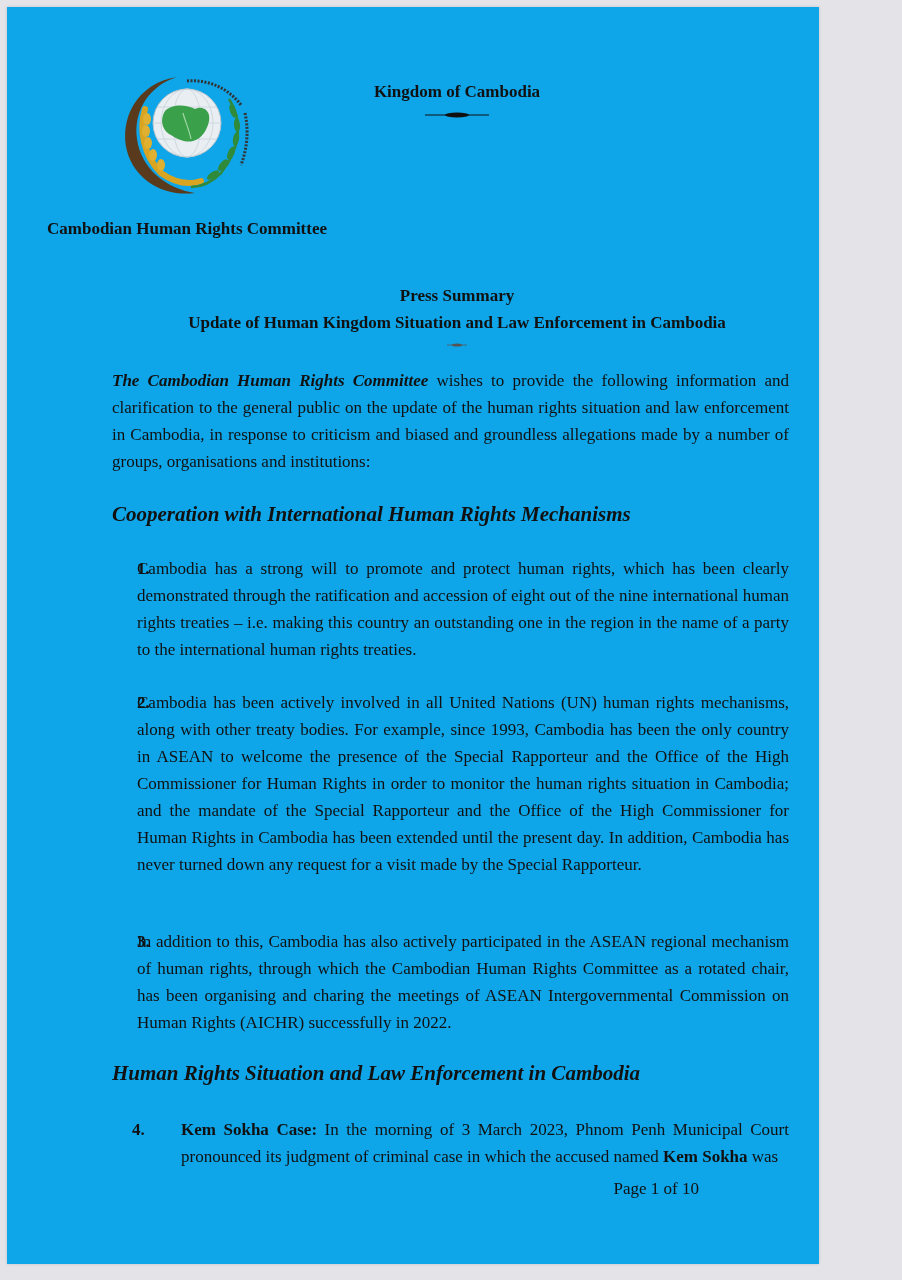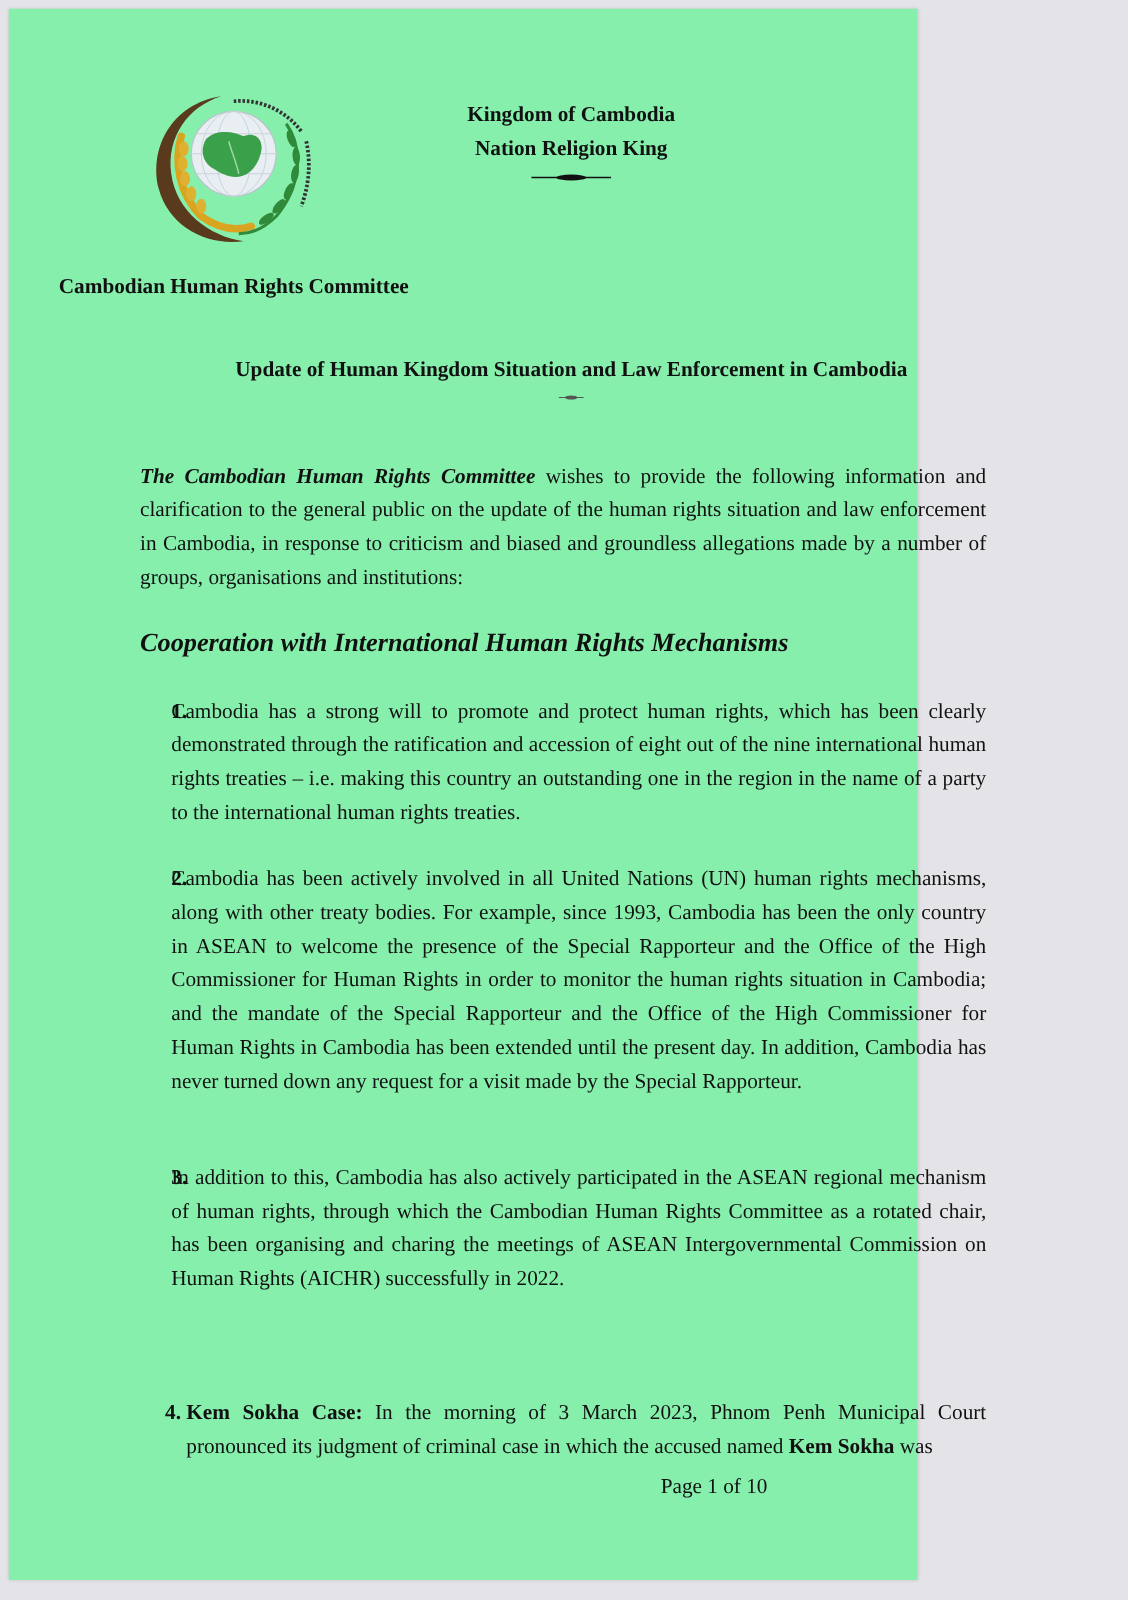--- a/index.html
+++ b/index.html
@@ -4,22 +4,22 @@
 <style>
   html, body { margin: 0; padding: 0; }
   body {
     width: 902px; height: 1280px; overflow: hidden;
     background: #e4e4e8;
     font-family: "Liberation Serif", "DejaVu Serif", serif;
     color: #111;
   }
   .sheet {
     position: absolute; left: 7px; top: 7px;
-    width: 727px; height: 1257px;
-    background: #86efac;
+    width: 812px; height: 1257px;
+    background: #0ea5e9;
     box-shadow: 0 0 3px rgba(0,0,0,0.15);
   }
   .abs { position: absolute; }
   .logo { left: 110px; top: 62px; width: 140px; height: 130px; }
   .header-center {
     left: 340px; width: 220px; top: 71px; text-align: center;
     font-weight: bold; font-size: 17px; line-height: 27px;
   }
   .ornament { display: block; margin: 6px auto 0; }
   .org-name {
@@ -42,21 +42,21 @@
   .sh2 { left: 105px; top: 1054px; }
   .item { left: 130px; width: 652px; }
   .item .num {
     position: absolute; left: 0; top: 0; font-weight: bold; width: 28px;
   }
   .item .txt { }
   .it1 { top: 548px; }
   .it2 { top: 682px; }
   .it3 { top: 921px; }
   .it4 { top: 1109px; left: 125px; width: 657px; }
-  .it4 .txt { margin-left: 17px; }
+  .it4 .txt { margin-left: 49px; }
   .page-num { right: 120px; top: 1172px; font-size: 17px; }
 </style>
 </head>
 <body>
 
 <div class="sheet">
 
   <div class="abs logo">
     <svg width="140" height="130" viewBox="0 0 140 130">
 
@@ -93,30 +93,30 @@
         <ellipse cx="96" cy="106" rx="3" ry="7" transform="rotate(55 96 106)"></ellipse>
       </g>
 
       <path d="M70 12 C92 10 112 20 124 36" stroke="#333" stroke-width="3" stroke-dasharray="2 1.5" fill="none"></path>
       <path d="M128 44 C132 62 130 80 124 96" stroke="#333" stroke-width="3" stroke-dasharray="2 1.5" fill="none"></path>
     </svg>
   </div>
 
   <div class="abs header-center">
     <div>Kingdom of Cambodia</div>
-    <div>Nation Religion King</div>
     <svg class="ornament" width="64" height="8" viewBox="0 0 64 8">
       <line x1="0" y1="4" x2="64" y2="4" stroke="#111" stroke-width="1.2"></line>
       <ellipse cx="32" cy="4" rx="12" ry="2.4" fill="#111"></ellipse>
     </svg>
   </div>
 
   <div class="abs org-name">Cambodian Human Rights Committee</div>
 
   <div class="abs titles">
+    <div>Press Summary</div>
     <div>Update of Human Kingdom Situation and Law Enforcement in Cambodia</div>
     <svg class="small-orn" width="20" height="6" viewBox="0 0 20 6">
       <line x1="0" y1="3" x2="20" y2="3" stroke="#555" stroke-width="0.8"></line>
       <ellipse cx="10" cy="3" rx="5" ry="1.6" fill="#555"></ellipse>
     </svg>
   </div>
 
   <div class="abs body-text intro">
     <b>The Cambodian Human Rights Committee</b><span> wishes to provide the following information and clarification to the general public on the update of the human rights situation and law enforcement in Cambodia, in response to criticism and biased and groundless allegations made by a number of groups, organisations and institutions:</span>
   </div>
@@ -131,20 +131,21 @@
   <div class="abs body-text item it2">
     <span class="num">2.</span>
     <div class="txt">Cambodia has been actively involved in all United Nations (UN) human rights mechanisms, along with other treaty bodies. For example, since 1993, Cambodia has been the only country in ASEAN to welcome the presence of the Special Rapporteur and the Office of the High Commissioner for Human Rights in order to monitor the human rights situation in Cambodia; and the mandate of the Special Rapporteur and the Office of the High Commissioner for Human Rights in Cambodia has been extended until the present day. In addition, Cambodia has never turned down any request for a visit made by the Special Rapporteur.</div>
   </div>
 
   <div class="abs body-text item it3">
     <span class="num">3.</span>
     <div class="txt">In addition to this, Cambodia has also actively participated in the ASEAN regional mechanism of human rights, through which the Cambodian Human Rights Committee as a rotated chair, has been organising and charing the meetings of ASEAN Intergovernmental Commission on Human Rights (AICHR) successfully in 2022.</div>
   </div>
 
+  <div class="abs section-head sh2">Human Rights Situation and Law Enforcement in Cambodia</div>
 
   <div class="abs body-text item it4">
     <span class="num">4.</span>
     <div class="txt"><b>Kem Sokha Case:</b><span> In the morning of 3 March 2023, Phnom Penh Municipal Court pronounced its judgment of criminal case in which the accused named </span><b>Kem Sokha</b><span> was</span></div>
   </div>
 
   <div class="abs page-num">Page 1 of 10</div>
 </div>
 
 </body></html>

